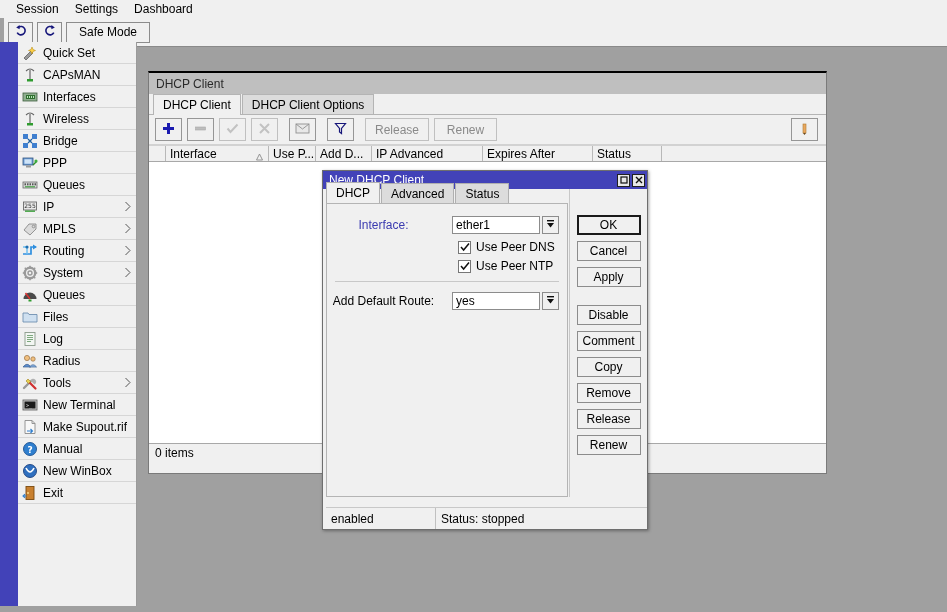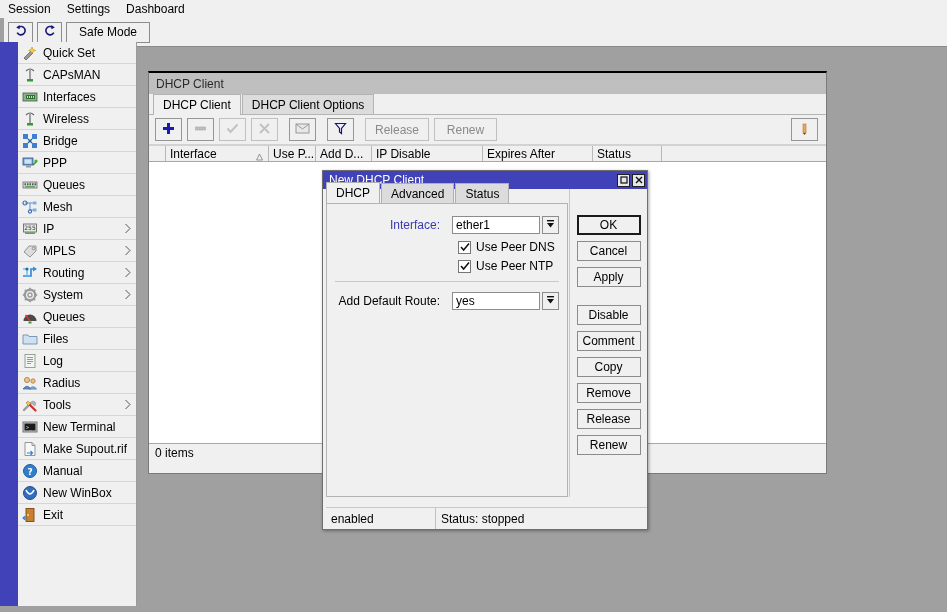--- a/index.html
+++ b/index.html
@@ -20,21 +20,21 @@
   }
 
   
   #menubar {
     position: absolute;
     left: 0; top: 0;
     width: 947px; height: 18px;
     background: #f0f0f0;
     display: flex;
     align-items: center;
-    padding-left: 0;
+    padding-left: 8px;
     box-sizing: border-box;
   }
   .menu-item {
     padding: 1px 8px;
     font-size: 12px;
     color: #000;
     line-height: 15px;
     cursor: default;
     white-space: nowrap;
   }
@@ -322,21 +322,21 @@
     position: relative;
   }
   .frow {
     display: flex;
     align-items: center;
     margin-bottom: 6px;
     padding-right: 8px;
   }
   .flabel {
     width: 125px;
-    text-align: right;
+    text-align: center;
     font-size: 12px;
     padding-right: 12px;
     box-sizing: border-box;
     white-space: nowrap;
   }
   .flabel.req { color: #3a3ab0; }
   .ftext {
     flex: 1 1 auto;
     height: 18px;
     background: #ffffff;
@@ -548,32 +548,20 @@
             <rect x="5" y="6.3" width="1.5" height="2" fill="#555"></rect>
             <rect x="7.5" y="6.3" width="1.5" height="2" fill="#555"></rect>
             <rect x="10" y="6.3" width="1.5" height="2" fill="#555"></rect>
             <rect x="12.5" y="6.3" width="1.5" height="2" fill="#555"></rect>
             <rect x="3" y="9.3" width="10" height="1" fill="#2f9b2f"></rect>
           </svg>
         </span>
         <span class="side-label">Queues</span>
       </div>
 
-      <div class="side-item">
-        <span class="side-ico">
-          <svg width="16" height="16" viewBox="0 0 16 16">
-            <path d="M3 4 L8 4 M8 4 L8 11 M8 4 L13 4 M8 11 L13 11" fill="none" stroke="#5f8fcf" stroke-width="1"></path>
-            <circle cx="3" cy="4" r="2" fill="none" stroke="#3f6faf" stroke-width="1.2"></circle>
-            <rect x="11" y="2.5" width="3.5" height="3" fill="#7fafdf"></rect>
-            <rect x="11" y="9.5" width="3.5" height="3" fill="#7fafdf"></rect>
-            <circle cx="8" cy="12.5" r="1.6" fill="none" stroke="#3f6faf" stroke-width="1.1"></circle>
-          </svg>
-        </span>
-        <span class="side-label">Mesh</span>
-      </div>
 
       <div class="side-item">
         <span class="side-ico">
           <svg width="16" height="16" viewBox="0 0 16 16">
             <rect x="1.5" y="3" width="13" height="8" fill="#e8e8e8" stroke="#6a6a6a" stroke-width=".9"></rect>
             <text x="8" y="9.4" font-size="6" text-anchor="middle" fill="#333" font-family="DejaVu Sans">255</text>
             <rect x="3" y="11.5" width="10" height="1.3" fill="#2f9b2f"></rect>
           </svg>
         </span>
         <span class="side-label">IP</span>
@@ -848,21 +836,21 @@
             </svg>
         </span>
       </div>
       <div class="colh" style="width:47px">
         <span>Use P...</span>
       </div>
       <div class="colh" style="width:56px">
         <span>Add D...</span>
       </div>
       <div class="colh" style="width:111px">
-        <span>IP Disable</span>
+        <span>IP Advanced</span>
       </div>
       <div class="colh" style="width:110px">
         <span>Expires After</span>
       </div>
       <div class="colh" style="width:69px">
         <span>Status</span>
       </div>
       <div class="colh" style="flex:1 1 auto;border-right:none"></div>
     </div>
 

